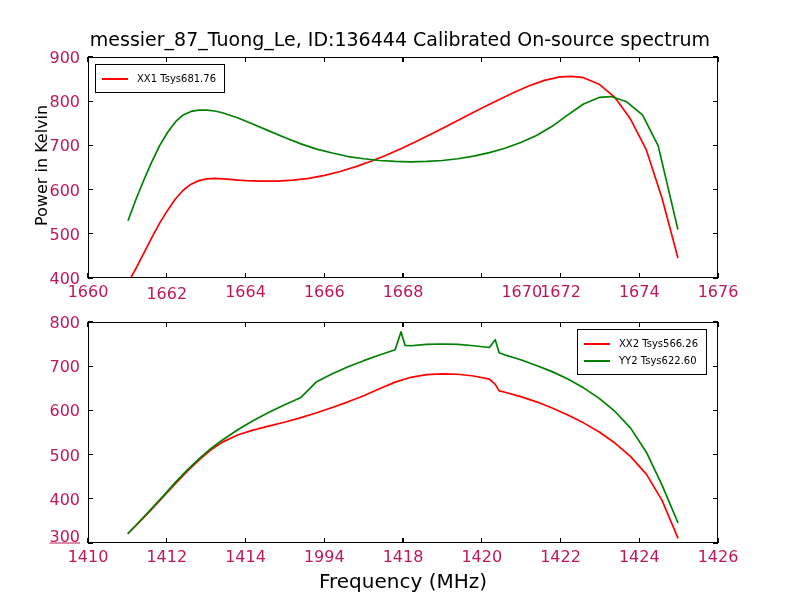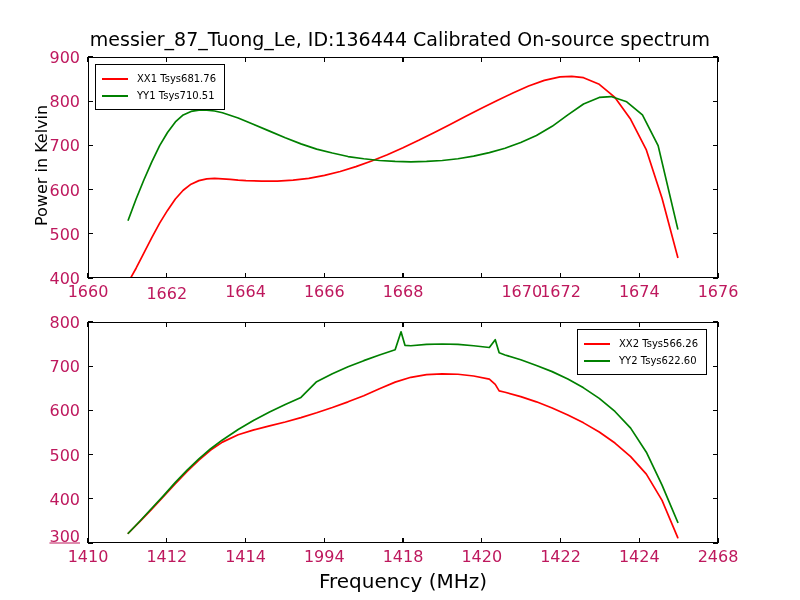--- a/index.html
+++ b/index.html
@@ -123,24 +123,20 @@
       <div style="position: absolute; background: rgb(0, 0, 0); height: 1.2px; width: 5px; top: 56.4px; left: 713px;"></div>
       <div class="ticklabel yticklabel" style="left: 28px; width: 52px; top: 57px;">900</div>
       <div class="ylabel" style="left: 32px; top: 225.5px;">Power in Kelvin</div>
     </div>
   <div id="legend-top-holder">
       <div class="legend" style="left: 95px; top: 64px;">
         <div class="legend-row">
           <span class="legend-swatch" style="border-top-color: rgb(255, 0, 0);"></span>
           <span class="legend-text">XX1 Tsys681.76</span>
         </div>
-        <div class="legend-row">
-          <span class="legend-swatch" style="border-top-color: rgb(0, 128, 0);"></span>
-          <span class="legend-text">YY1 Tsys710.51</span>
-        </div>
       </div>
     </div>
 
   <div class="axes" id="axes-bottom">
     <svg class="plot-svg" id="svg-bottom" viewBox="0 0 630 221" preserveAspectRatio="none">
         <defs>
           <clipPath id="svg-bottom-clip">
             <rect x="0" y="0" width="630" height="221"></rect>
           </clipPath>
         </defs>
@@ -170,21 +166,21 @@
       <div class="tick" style="left: 481.15px; width: 1.2px; height: 5px; position: absolute; background: rgb(0, 0, 0); top: 322px;"></div>
       <div class="ticklabel xticklabel" style="left: 481.75px; top: 547px;">1420</div>
       <div class="tick" style="left: 559.9px; width: 1.2px; height: 5px; position: absolute; background: rgb(0, 0, 0); top: 538px;"></div>
       <div class="tick" style="left: 559.9px; width: 1.2px; height: 5px; position: absolute; background: rgb(0, 0, 0); top: 322px;"></div>
       <div class="ticklabel xticklabel" style="left: 560.5px; top: 547px;">1422</div>
       <div class="tick" style="left: 638.65px; width: 1.2px; height: 5px; position: absolute; background: rgb(0, 0, 0); top: 538px;"></div>
       <div class="tick" style="left: 638.65px; width: 1.2px; height: 5px; position: absolute; background: rgb(0, 0, 0); top: 322px;"></div>
       <div class="ticklabel xticklabel" style="left: 639.25px; top: 547px;">1424</div>
       <div class="tick" style="left: 717.4px; width: 1.2px; height: 5px; position: absolute; background: rgb(0, 0, 0); top: 538px;"></div>
       <div class="tick" style="left: 717.4px; width: 1.2px; height: 5px; position: absolute; background: rgb(0, 0, 0); top: 322px;"></div>
-      <div class="ticklabel xticklabel" style="left: 718px; top: 547px;">2468</div>
+      <div class="ticklabel xticklabel" style="left: 718px; top: 547px;">1426</div>
       <div style="position: absolute; background: rgb(0, 0, 0); height: 1.2px; width: 5px; top: 542.4px; left: 88px;"></div>
       <div style="position: absolute; background: rgb(0, 0, 0); height: 1.2px; width: 5px; top: 542.4px; left: 713px;"></div>
       <div class="ticklabel yticklabel" style="left: 28px; width: 52px; top: 536px; text-decoration: underline;">300</div>
       <div style="position: absolute; background: rgb(0, 0, 0); height: 1.2px; width: 5px; top: 498.2px; left: 88px;"></div>
       <div style="position: absolute; background: rgb(0, 0, 0); height: 1.2px; width: 5px; top: 498.2px; left: 713px;"></div>
       <div class="ticklabel yticklabel" style="left: 28px; width: 52px; top: 498.8px;">400</div>
       <div style="position: absolute; background: rgb(0, 0, 0); height: 1.2px; width: 5px; top: 454px; left: 88px;"></div>
       <div style="position: absolute; background: rgb(0, 0, 0); height: 1.2px; width: 5px; top: 454px; left: 713px;"></div>
       <div class="ticklabel yticklabel" style="left: 28px; width: 52px; top: 454.6px;">500</div>
       <div style="position: absolute; background: rgb(0, 0, 0); height: 1.2px; width: 5px; top: 409.8px; left: 88px;"></div>

